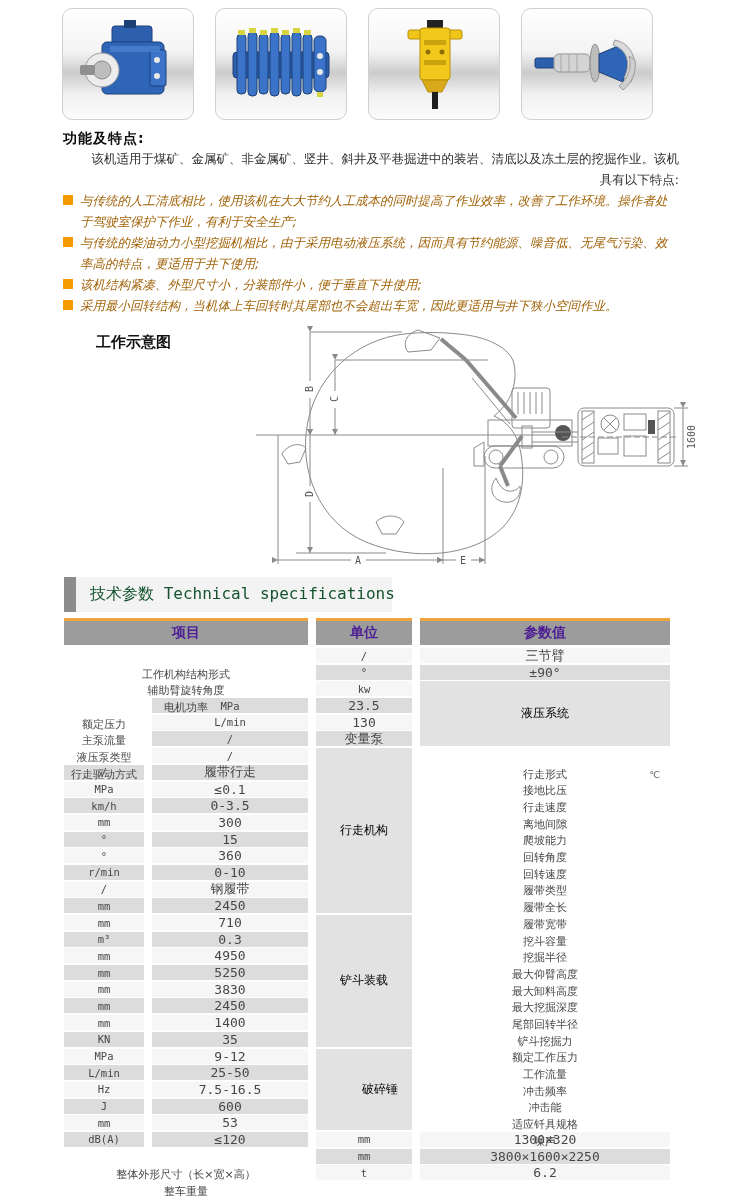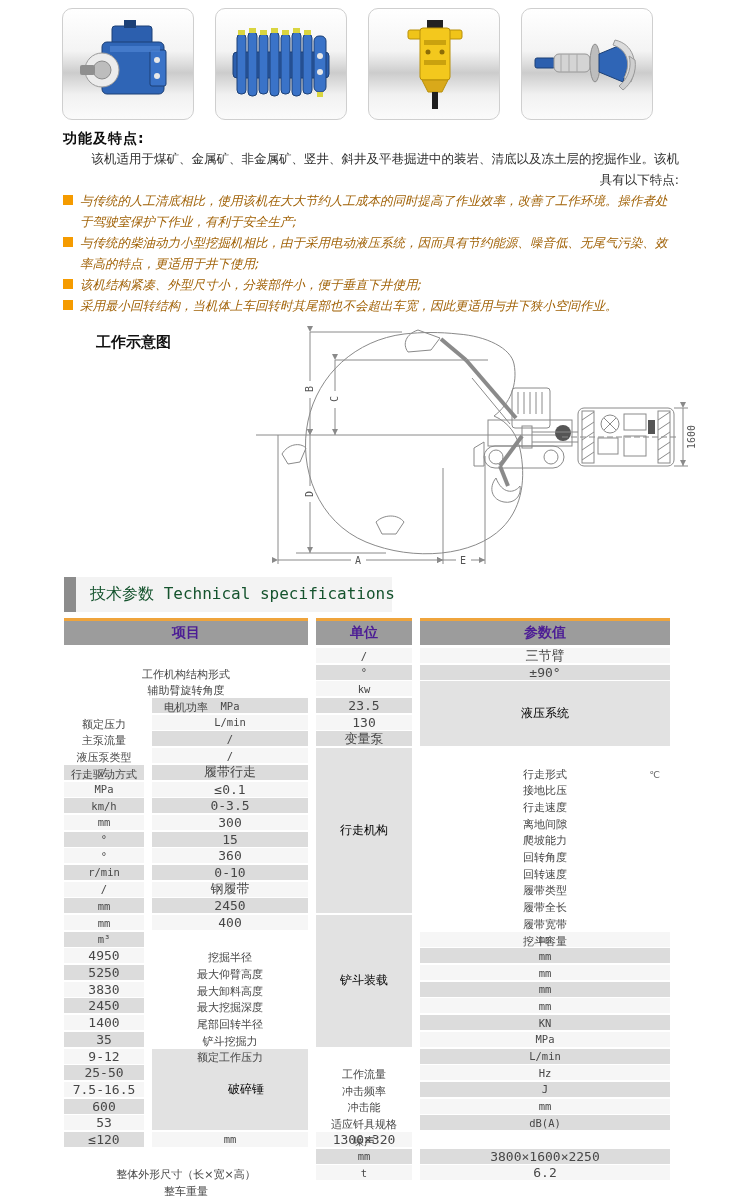--- a/index.html
+++ b/index.html
@@ -335,26 +335,27 @@
     <div class="tcell tvalue">钢履带</div>
     <div class="tcell titem stripe">
       <span>履带全长</span>
     </div>
     <div class="tcell tunit stripe">mm</div>
     <div class="tcell tvalue stripe">2450</div>
     <div class="tcell titem">
       <span>履带宽带</span>
     </div>
     <div class="tcell tunit">mm</div>
-    <div class="tcell tvalue">400</div>
+    <div class="tcell tvalue">710</div>
     <div class="tcell tgroup" style="grid-row: span 8;">铲斗装载</div>
     <div class="tcell titem stripe">
       <span>挖斗容量</span>
     </div>
     <div class="tcell tunit stripe">m³</div>
+    <div class="tcell tvalue stripe">0.3</div>
     <div class="tcell titem">
       <span>挖掘半径</span>
     </div>
     <div class="tcell tunit">mm</div>
     <div class="tcell tvalue">4950</div>
     <div class="tcell titem stripe">
       <span>最大仰臂高度</span>
     </div>
     <div class="tcell tunit stripe">mm</div>
     <div class="tcell tvalue stripe">5250</div>

